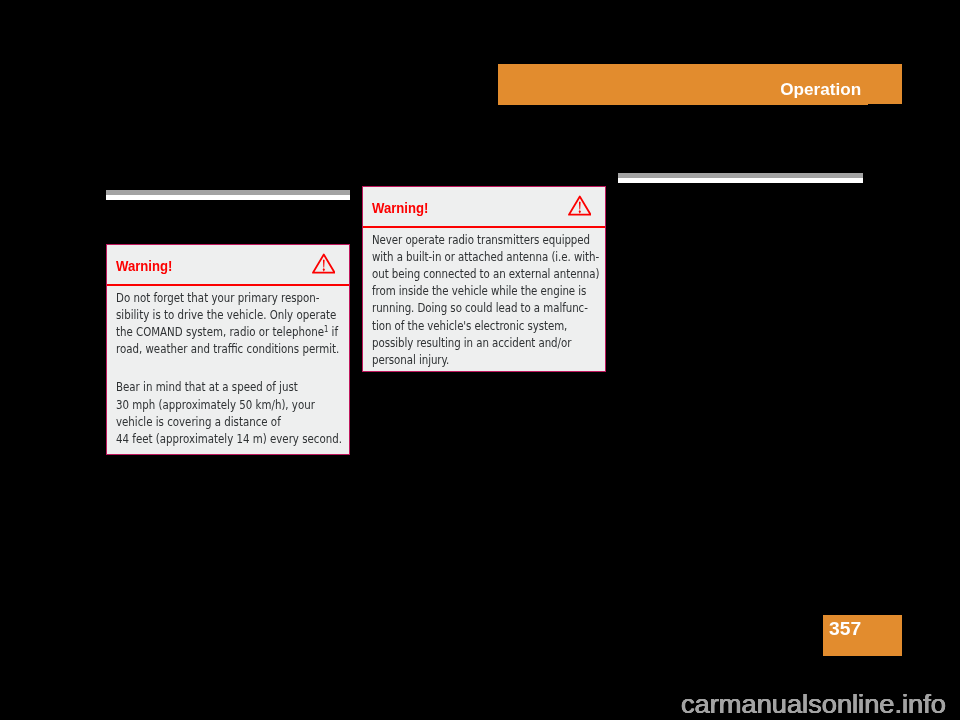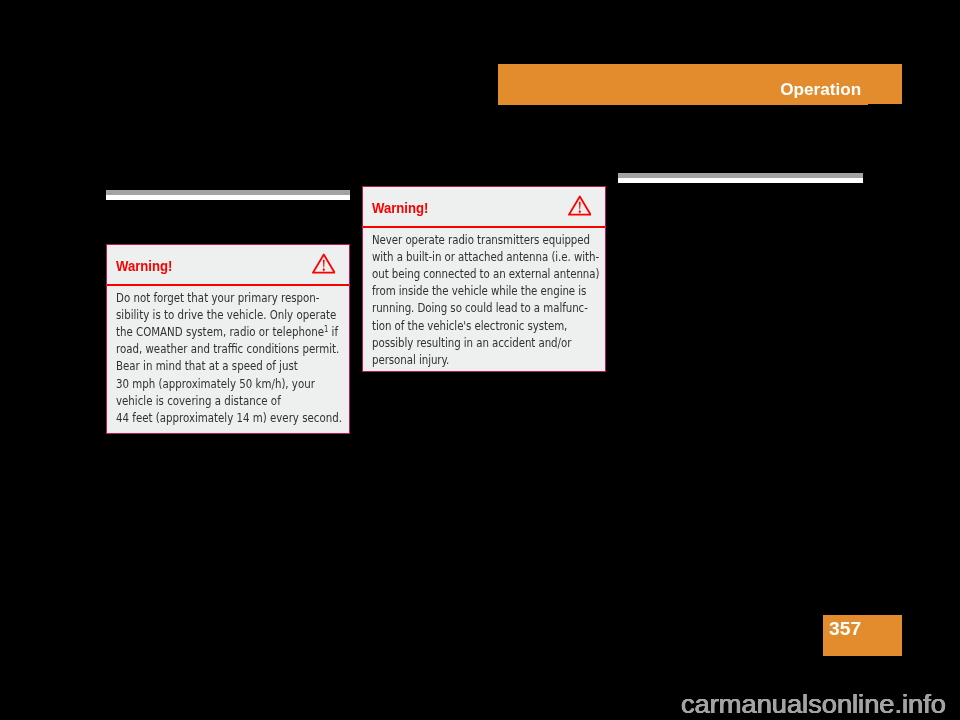--- a/index.html
+++ b/index.html
@@ -43,21 +43,21 @@
   .warnbox .wb-title{
     position:absolute;left:9.2px;top:12.5px;color:var(--red);
     font-weight:bold;font-size:14.5px;line-height:16px;
     font-family:"Liberation Sans",sans-serif;
     transform:scaleX(.905);transform-origin:0 50%;
   }
   .warnbox .wb-icon{position:absolute;right:13.8px;top:7.7px;width:23.6px;height:21.4px;}
   .warnbox .wb-sep{height:2.3px;background:var(--red);}
   .warnbox .wb-body{padding:3.0px 0 6.9px 9.0px;}
   .warnbox .wb-body .para{margin:0;}
-  .warnbox .wb-body .para + .para{margin-top:0;}
+  .warnbox .wb-body .para + .para{margin-top:21px;}
   .warnbox .wb-body .ln{
     display:block;color:var(--ink);font-size:12.4px;line-height:17.05px;
     white-space:pre;font-family:"DejaVu Sans",sans-serif;font-stretch:condensed;
     transform:scaleX(.9185);transform-origin:0 50%;
   }
   .sup{font-size:8.3px;position:relative;top:-4.4px;line-height:0;}
   .warnbox.tight .ln{letter-spacing:-0.065px;}
 
   
   #page-number-badge{

